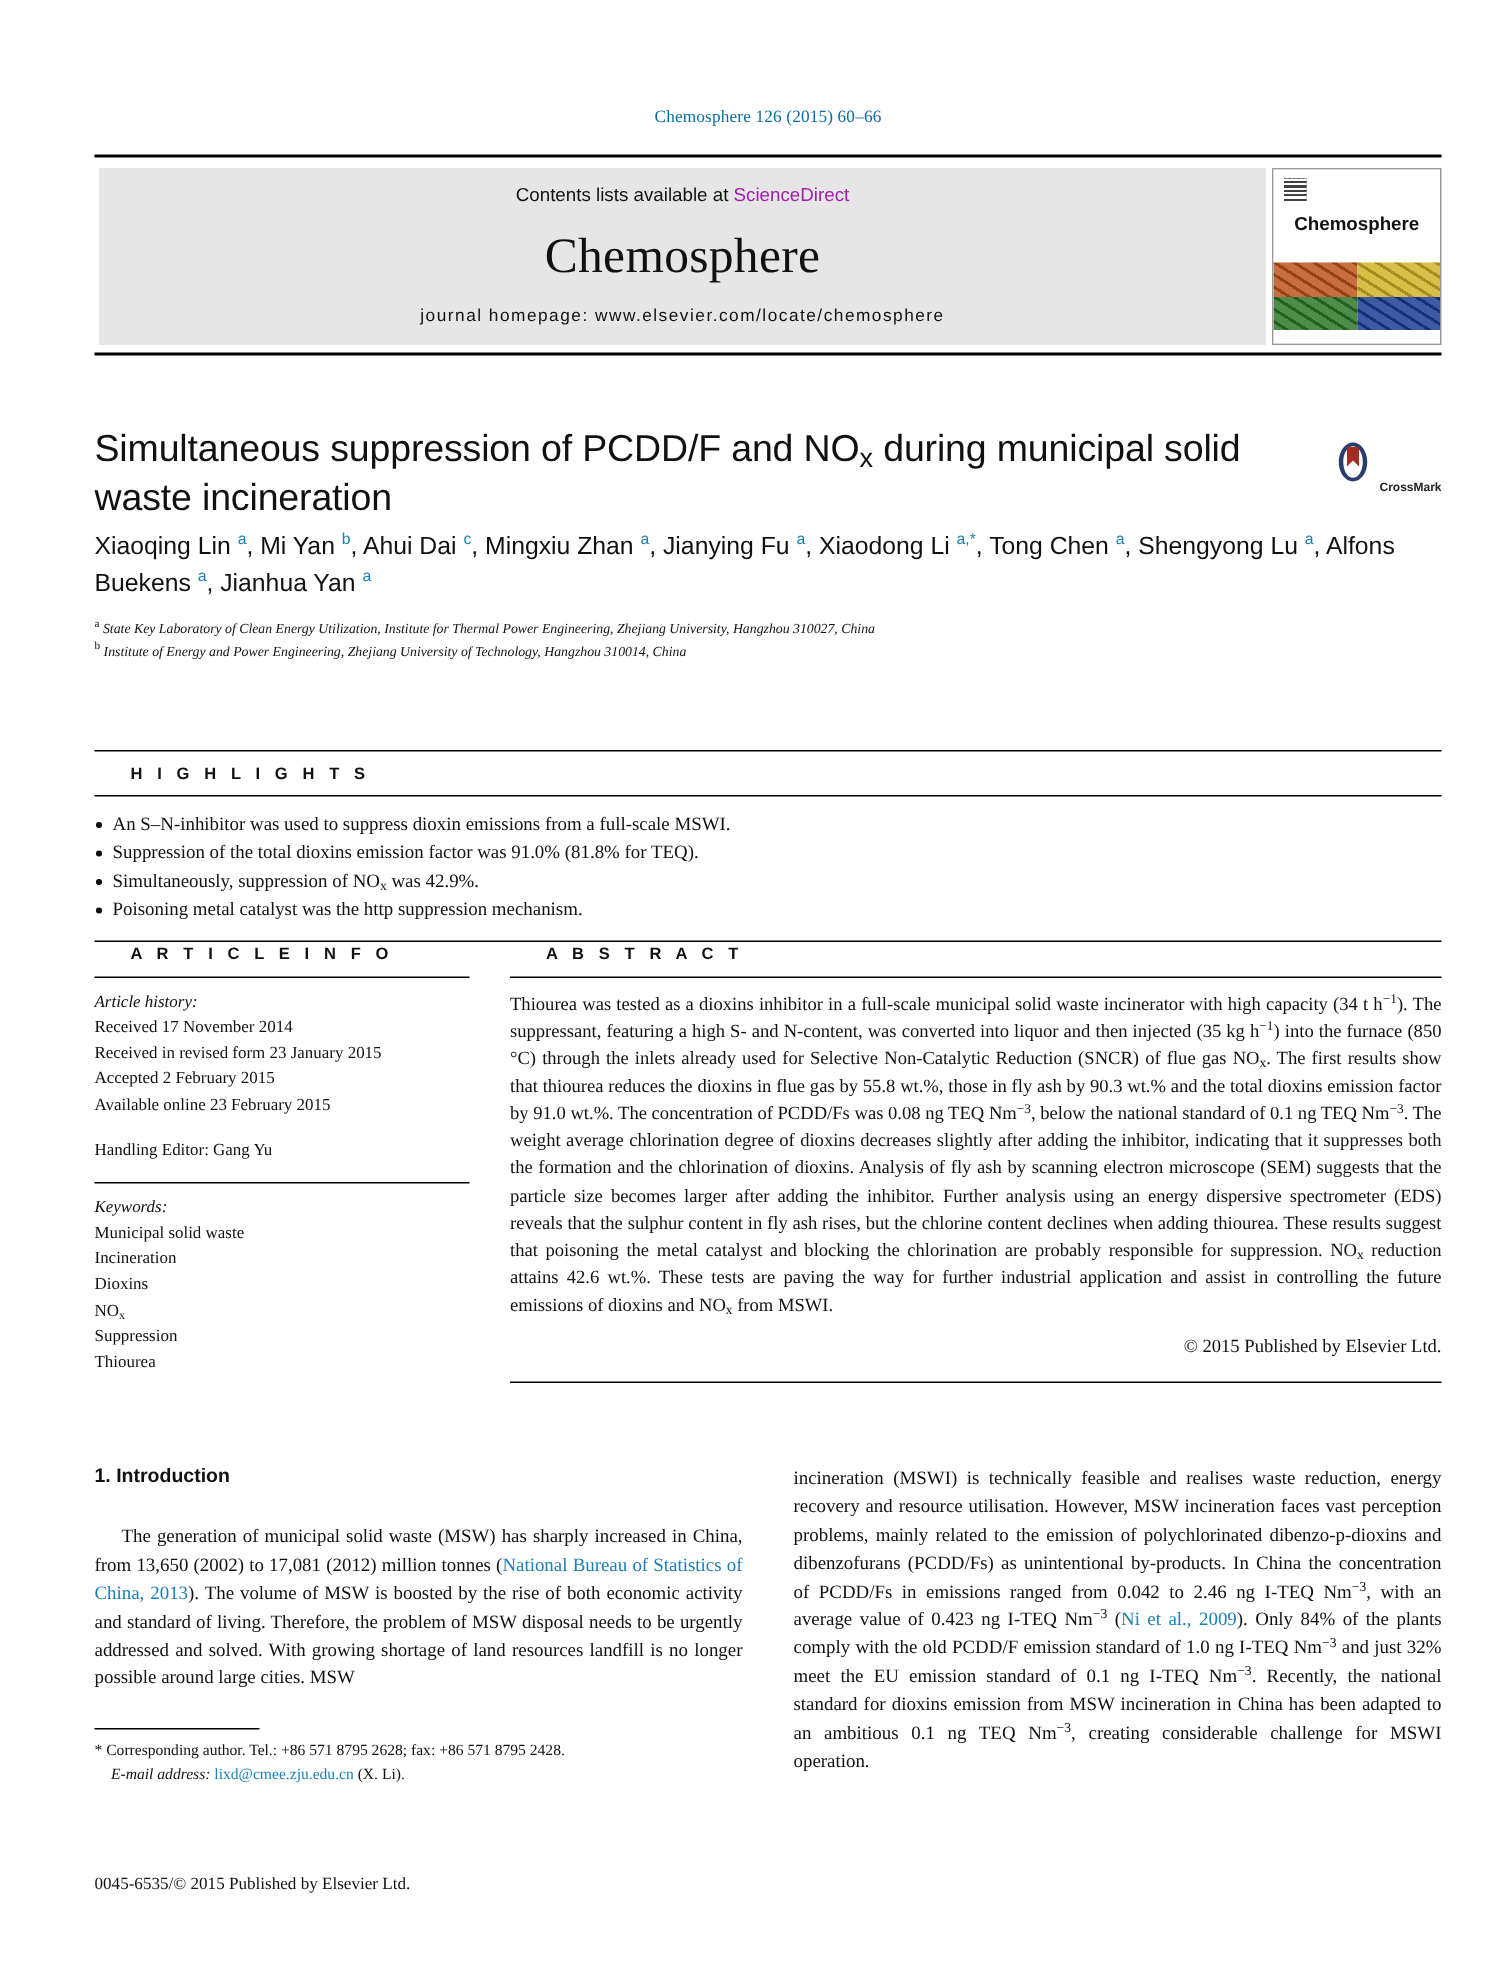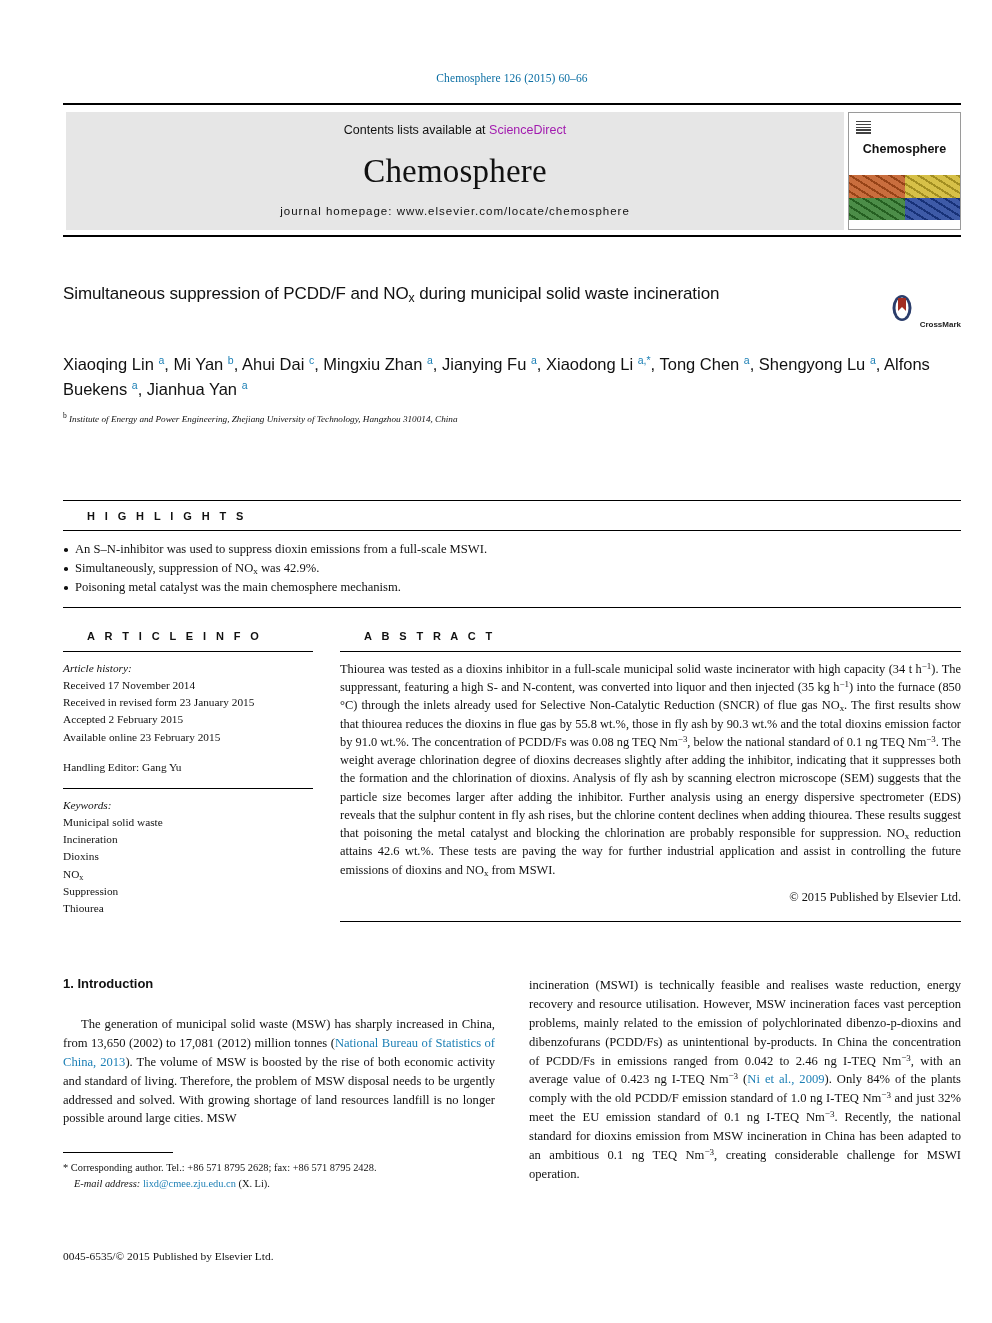--- a/index.html
+++ b/index.html
@@ -158,21 +158,21 @@
   
   .title-wrap {
     position: absolute;
     left: 47px; top: 283px;
     width: 898px;
     display: flex;
     align-items: flex-start;
   }
   .article-title {
     font-family: "Liberation Sans", sans-serif;
-    font-size: 17px;
+    font-size: 25px;
     line-height: 1.30;
     font-weight: normal;
     color: #111;
     margin: 0;
     max-width: 770px;
     letter-spacing: -0.1px;
   }
   .crossmark {
     margin-left: auto;
     display: flex;
@@ -402,31 +402,33 @@
         <ellipse cx="14" cy="14" rx="6.5" ry="10.5" fill="#ffffff"></ellipse>
         <path d="M10 4 h8 v13 l-4 -4 l-4 4 Z" fill="#a22d22"></path>
       </svg>
       <span class="crossmark-label">CrossMark</span>
     </div>
   </div>
 
   <div class="authors">Xiaoqing Lin <sup class="aff">a</sup>, Mi Yan <sup class="aff">b</sup>, Ahui Dai <sup class="aff">c</sup>, Mingxiu Zhan <sup class="aff">a</sup>, Jianying Fu <sup class="aff">a</sup>, Xiaodong Li <sup class="aff">a,*</sup>, Tong Chen <sup class="aff">a</sup>, Shengyong Lu <sup class="aff">a</sup>, Alfons Buekens <sup class="aff">a</sup>, Jianhua Yan <sup class="aff">a</sup></div>
 
   <div class="affiliations">
+    <div><sup>a</sup> State Key Laboratory of Clean Energy Utilization, Institute for Thermal Power Engineering, Zhejiang University, Hangzhou 310027, China</div>
     <div><sup>b</sup> Institute of Energy and Power Engineering, Zhejiang University of Technology, Hangzhou 310014, China</div>
   </div>
 
   <div class="highlights">
     <div class="hl-rule-top"></div>
     <div class="sec-head">H I G H L I G H T S</div>
     <div class="hl-rule-mid"></div>
     <ul class="hl-list">
       <li>An S–N-inhibitor was used to suppress dioxin emissions from a full-scale MSWI.</li>
+      <li>Suppression of the total dioxins emission factor was 91.0% (81.8% for TEQ).</li>
       <li>Simultaneously, suppression of NO<sub class="sub">x</sub> was 42.9%.</li>
-      <li>Poisoning metal catalyst was the main chemosphere mechanism.</li>
+      <li>Poisoning metal catalyst was the http suppression mechanism.</li>
     </ul>
     <div class="hl-rule-bot"></div>
   </div>
 
   <div class="infoblock">
     <div class="sec-head">A R T I C L E    I N F O</div>
     <div class="blk-rule"></div>
     <div class="info-italic">Article history:</div>
     <div class="info-line">Received 17 November 2014</div>
     <div class="info-line">Received in revised form 23 January 2015</div>

